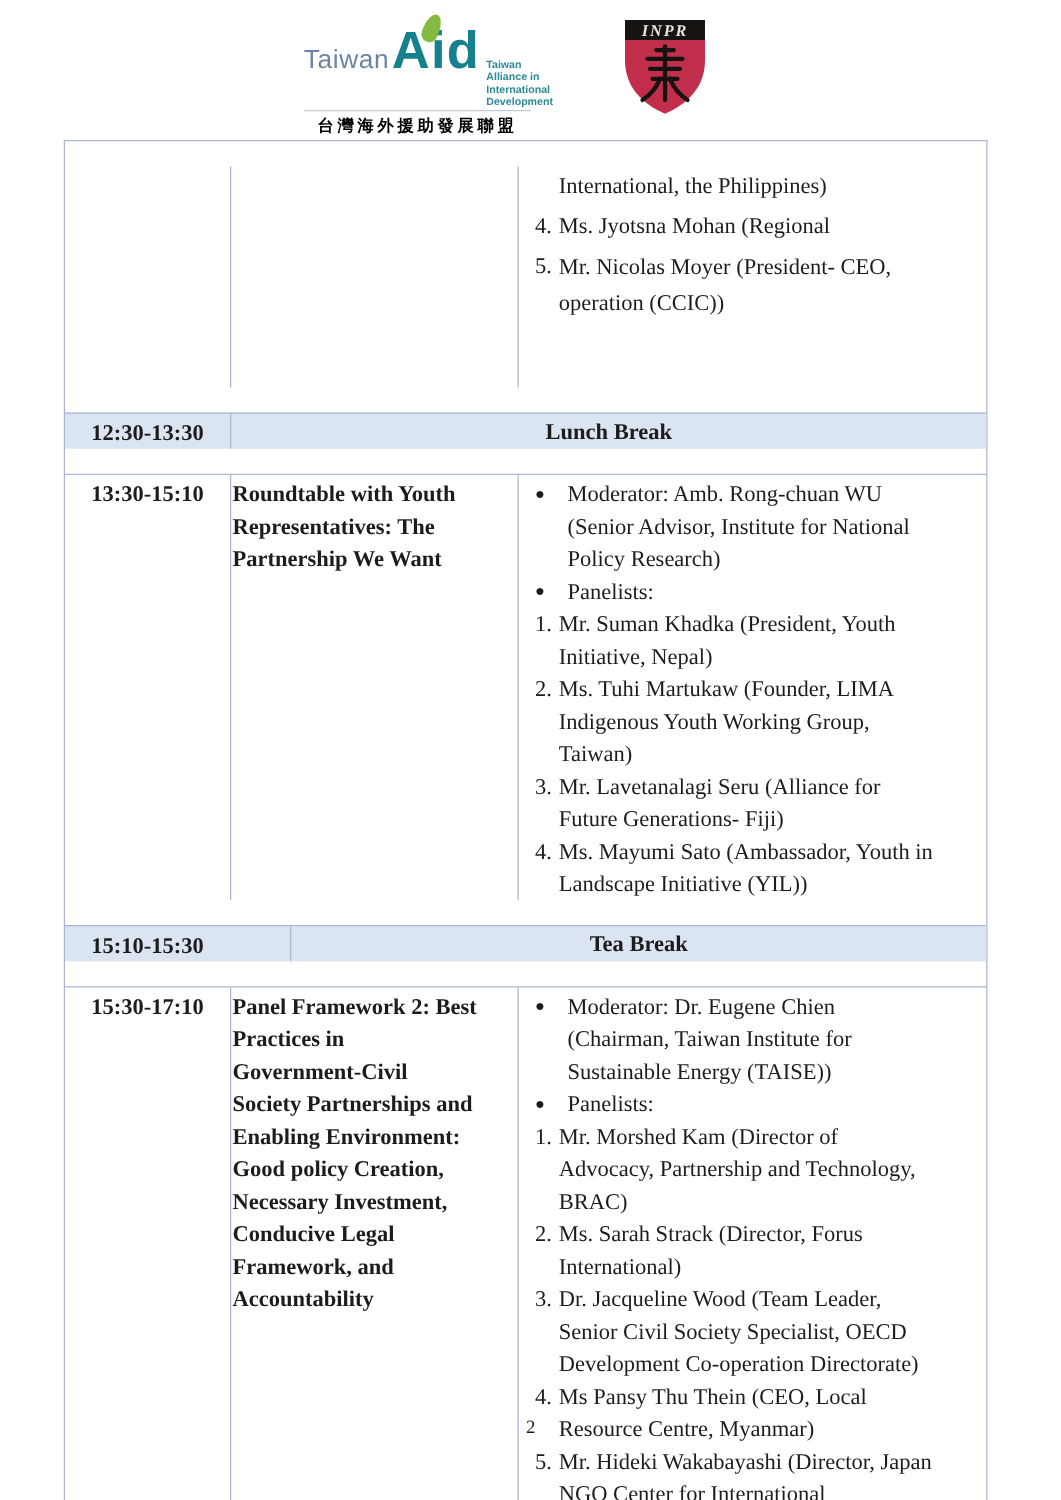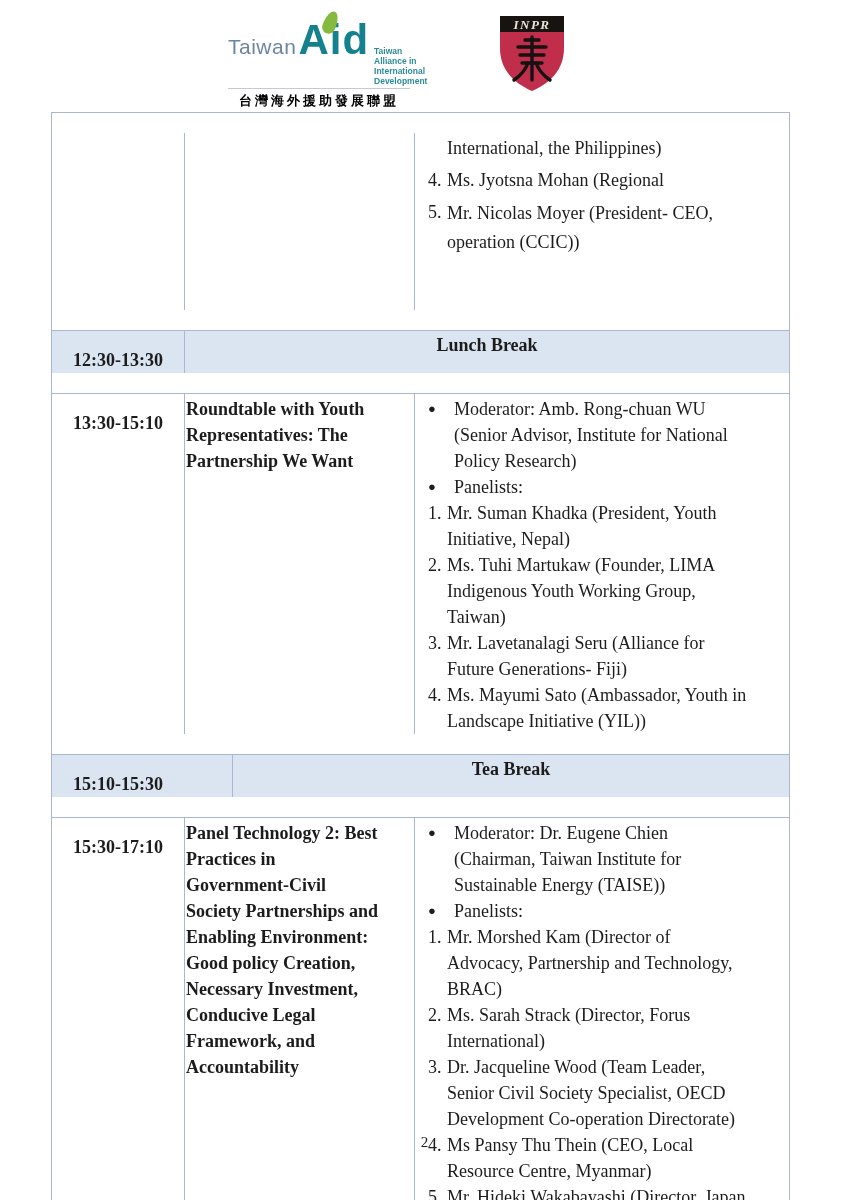--- a/index.html
+++ b/index.html
@@ -5,21 +5,21 @@
   * { margin:0; padding:0; box-sizing:border-box; }
   html,body { background:#ffffff; }
   .page {
     position:relative; width:849px; height:1200px; background:#ffffff;
     font-family:"Liberation Serif", serif; color:#1c1c1c; overflow:hidden;
   }
 
   
   .header { position:absolute; left:0; top:0; width:849px; height:108px; }
 
-  .ta-logo { position:absolute; left:228px; top:18px; width:200px; }
+  .ta-logo { position:absolute; left:243px; top:18px; width:200px; }
   .ta-row { display:flex; align-items:baseline; position:relative; }
   .ta-taiwan { font-family:"Liberation Sans", sans-serif; font-size:21px; color:#6c86a2; letter-spacing:0.5px; }
   .ta-aid { font-family:"Liberation Sans", sans-serif; font-size:42px; font-weight:bold; color:#15808e; letter-spacing:1px; margin-left:2px; line-height:44px; }
   .ta-leaf { position:absolute; left:96px; top:-7px; width:13px; height:23px;
     background:#85ba40; border-radius:60% 60% 55% 55% / 70% 70% 35% 35%;
     transform:rotate(22deg); }
   .ta-tagline { font-family:"Liberation Sans", sans-serif; font-size:8.5px; line-height:10px; font-weight:bold; color:#2d8b97; margin-left:5px; }
   .ta-rule { width:182px; border-top:1px solid #c3cad2; margin-top:2px; }
   .ta-cn { font-size:13px; letter-spacing:3px; color:#000000; text-align:center; width:182px; margin-top:3px; font-weight:bold; }
 
@@ -28,21 +28,21 @@
   
   .tbl {
     position:absolute; left:51px; top:112px; width:739px;
     border:1px solid #aab6d2; border-bottom:2px solid #98a2b6;
     font-size:18px; line-height:26px;
   }
   .row { display:flex; border-top:1px solid #aab6d2;margin-top:20px; }
   .row:first-child { border-top:none; }
   .cell { border-left:1px solid #aab6d2; }
   .cell:first-child { border-left:none; }
-  .c-time { width:132px; flex:0 0 132px; text-align:center; font-weight:bold; padding-top:16px; }
+  .c-time { width:132px; flex:0 0 132px; text-align:center; font-weight:bold; padding-top:2px; }
   .c-title { width:230px; flex:0 0 230px; font-weight:bold; padding:2px 4px 0 1px; }
   .c-speakers { width:377px; flex:1; padding:2px 4px 0 13px; }
   .row.break { background:#dbe5f1; }
   .c-break { flex:1; text-align:center; font-weight:bold; padding-top:1px; }
 
   .item { display:flex; }
   .mk { flex:0 0 19px; }
   .mk.mkb { flex:0 0 26px; font-size:13px; }
   .lines { flex:1; }
   .item.loose .lines { line-height:29px; }
@@ -170,21 +170,21 @@
           </div>
         </div>
       </div>
       <div class="row break" style="min-height: 27px; gap: 48px;">
         <div class="cell c-time">15:10-15:30</div>
         <div class="cell c-break">Tea Break</div>
       </div>
       <div class="row" style="min-height: 436px;">
         <div class="cell c-time">15:30-17:10</div>
         <div class="cell c-title">
-          <div>Panel Technology 2: Best</div>
+          <div>Panel Framework 2: Best</div>
           <div>Practices in</div>
           <div>Government-Civil</div>
           <div>Society Partnerships and</div>
           <div>Enabling Environment:</div>
           <div>Good policy Creation,</div>
           <div>Necessary Investment,</div>
           <div>Conducive Legal</div>
           <div>Framework, and</div>
           <div>Accountability</div>
         </div>

